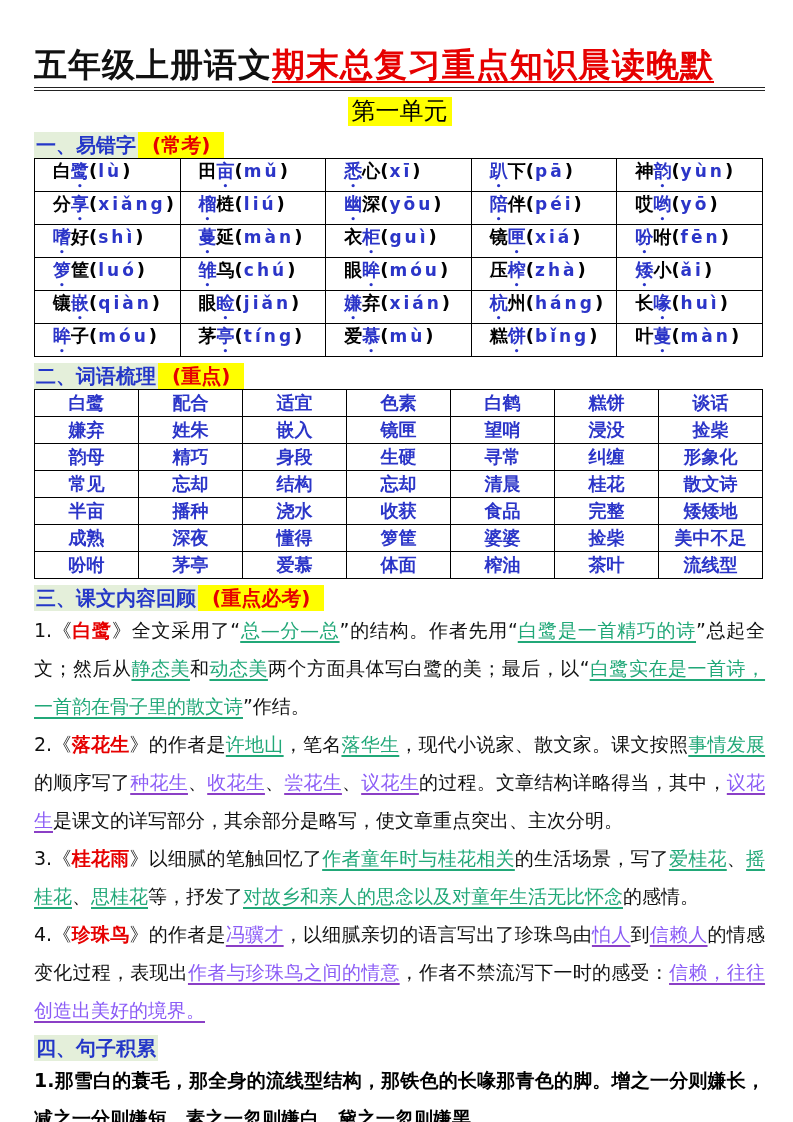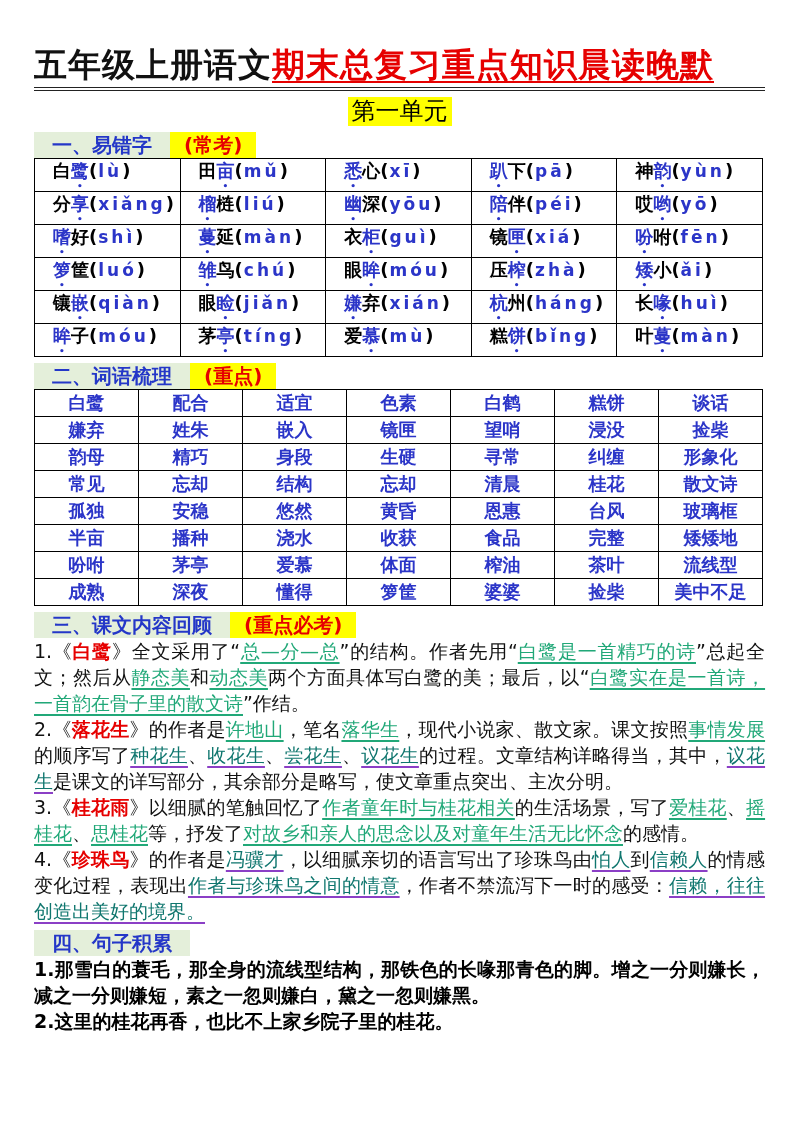--- a/index.html
+++ b/index.html
@@ -18,21 +18,21 @@
   }
   .title .t-red { color:#e60000; text-decoration:underline; text-decoration-thickness:2px; text-underline-offset:5px; }
   .subtitle-wrap { text-align:center; margin-top:6px; }
   .subtitle {
     display:inline-block; font-size:24px; font-weight:normal; color:#000;
     background:#ffff00; padding:0 4px; line-height:1.2;
   }
 
   
   .sec-head { margin-top:7px; font-size:20px; font-weight:bold; line-height:1.25; }
-  .sec-head .main { color:#2437c8; background:#e4efda; padding:1px 18px; }
+  .sec-head .main { color:#2437c8; background:#e4efda; padding:1px 2px; }
   .sec-head .tag  { color:#e60000; background:#ffff00; padding:1px 14px; }
 
   
   table { border-collapse:collapse; width:729px; table-layout:fixed; }
   td { border:1.6px solid #000; }
   .char-table td {
     height:31.5px; font-size:18px; font-weight:bold; padding-left:18px;
     white-space:nowrap; overflow:hidden; vertical-align:middle;
   }
   .kc { color:#000; }
@@ -46,25 +46,25 @@
   .paren { color:#000; font-weight:bold; }
   .py { color:#2b35c8; letter-spacing:3px; font-size:17px; padding-left:1px; }
 
   
   .word-table td {
     height:27px; font-size:18px; font-weight:bold; text-align:center;
     color:#2b35c8; white-space:nowrap; overflow:hidden; vertical-align:middle;
   }
 
   
-  .para { font-size:19px; line-height:26px; text-align:justify; word-break:break-all; }
+  .para { font-size:19px; line-height:38px; text-align:justify; word-break:break-all; }
   .sk  { color:#111; }
   .sr  { color:#e60000; font-weight:bold; }
   .sg  { color:#21a878; text-decoration:underline; text-decoration-color:#21a878; text-decoration-thickness:1.5px; text-underline-offset:4px; }
-  .sgp { color:#0f766e; text-decoration:underline; text-decoration-color:#8b3fc6; text-decoration-thickness:1.5px; text-underline-offset:4px; }
+  .sgp { color:#8b5cf6; text-decoration:underline; text-decoration-color:#8b3fc6; text-decoration-thickness:1.5px; text-underline-offset:4px; }
   .sb  { color:#000; font-weight:bold; }
   .srl { color:#e60000; font-weight:bold; }
   .si  { color:#111; font-style:italic; }
 </style>
 </head>
 <body>
 
 <div class="page">
 
   <h1 class="title"><span>五年级上册语文</span><span class="t-red">期末总复习重点知识晨读晚默</span></h1>
@@ -160,55 +160,46 @@
         <tr>
           <td>常见</td>
           <td>忘却</td>
           <td>结构</td>
           <td>忘却</td>
           <td>清晨</td>
           <td>桂花</td>
           <td>散文诗</td>
         </tr>
         <tr>
-          <td>孤独</td>
-          <td>安稳</td>
-          <td>悠然</td>
-          <td>黄昏</td>
-          <td>恩惠</td>
-          <td>台风</td>
-          <td>玻璃框</td>
-        </tr>
-        <tr>
           <td>半亩</td>
           <td>播种</td>
           <td>浇水</td>
           <td>收获</td>
           <td>食品</td>
           <td>完整</td>
           <td>矮矮地</td>
         </tr>
         <tr>
+          <td>成熟</td>
+          <td>深夜</td>
+          <td>懂得</td>
+          <td>箩筐</td>
+          <td>婆婆</td>
+          <td>捡柴</td>
+          <td>美中不足</td>
+        </tr>
+        <tr>
           <td>吩咐</td>
           <td>茅亭</td>
           <td>爱慕</td>
           <td>体面</td>
           <td>榨油</td>
           <td>茶叶</td>
           <td>流线型</td>
         </tr>
-        <tr>
-          <td>成熟</td>
-          <td>深夜</td>
-          <td>懂得</td>
-          <td>箩筐</td>
-          <td>婆婆</td>
-          <td>捡柴</td>
-          <td>美中不足</td>
-        </tr>
       </tbody>
   </table>
 
   <div class="sec-head">
     <span class="main">三、课文内容回顾</span><span class="tag">(重点必考)</span>
   </div>
 
   <div>
       <p class="para"><span class="sk">1.《</span><span class="sr">白鹭</span><span class="sk">》全文采用了“</span><span class="sg">总—分—总</span><span class="sk">”的结构。作者先用“</span><span class="sg">白鹭是一首精巧的诗</span><span class="sk">”总起全文；然后从</span><span class="sg">静态美</span><span class="sk">和</span><span class="sg">动态美</span><span class="sk">两个方面具体写白鹭的美；最后，以“</span><span class="sg">白鹭实在是一首诗，一首韵在骨子里的散文诗</span><span class="sk">”作结。</span></p>
       <p class="para"><span class="sk">2.《</span><span class="sr">落花生</span><span class="sk">》的作者是</span><span class="sg">许地山</span><span class="sk">，笔名</span><span class="sg">落华生</span><span class="sk">，现代小说家、散文家。课文按照</span><span class="sg">事情发展</span><span class="sk">的顺序写了</span><span class="sgp">种花生</span><span class="sk">、</span><span class="sgp">收花生</span><span class="sk">、</span><span class="sgp">尝花生</span><span class="sk">、</span><span class="sgp">议花生</span><span class="sk">的过程。文章结构详略得当，其中，</span><span class="sgp">议花生</span><span class="sk">是课文的详写部分，其余部分是略写，使文章重点突出、主次分明。</span></p>

